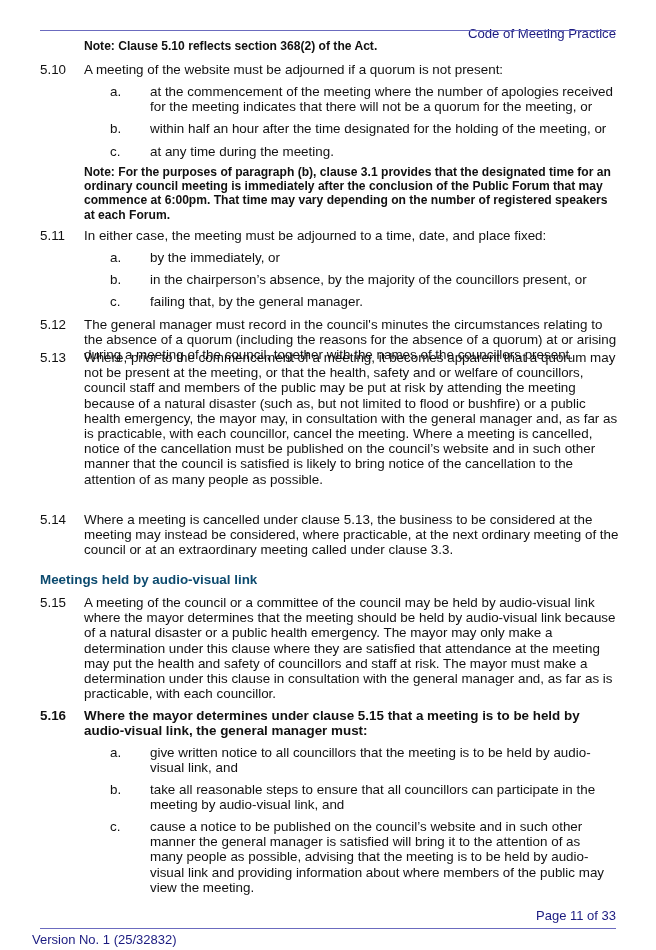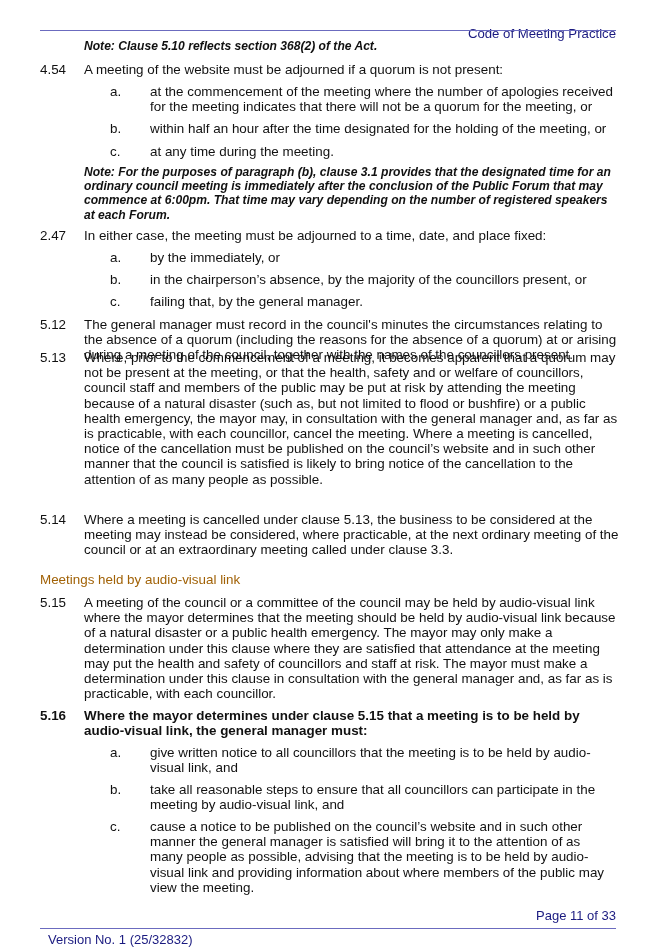--- a/index.html
+++ b/index.html
@@ -12,72 +12,72 @@
     position: absolute; right: 40px; top: 26px;
     color: #1a1a80; font-size: 13.2px;
   }
   .header-rule {
     position: absolute; left: 40px; right: 40px; top: 30px;
     height: 0; border-top: 1px solid #6b6bbf;
   }
   .content { position: absolute; left: 0; top: 0; width: 656px; }
   .note {
     position: absolute; left: 84px; width: 535px;
-    font-weight: bold; font-style: italic; font-size: 12.1px; line-height: 14.2px;
+    font-weight: bold; font-size: 12.1px; line-height: 14.2px;
   }
   .clause { position: absolute; left: 40px; width: 580px; }
   .clause-num { position: absolute; left: 0; top: 0; width: 44px; }
   .clause-text { margin-left: 44px; }
   .item { position: absolute; left: 110px; width: 505px; }
   .item-letter { position: absolute; left: 0; top: 0; width: 24px; }
   .item-text { margin-left: 40px; }
   .section-heading {
     position: absolute; left: 40px; top: 572px;
-    color: #a16207; font-weight: normal; font-size: 13.4px;
+    color: #0c4a6e; font-weight: bold; font-size: 13.4px;
   }
   .footer-rule {
     position: absolute; left: 40px; right: 40px; top: 928px;
     border-top: 1px solid #6b6bbf;
   }
-  .footer-left { position: absolute; left: 48px; top: 932px; color: #1a1a80; font-size: 13px; }
+  .footer-left { position: absolute; left: 32px; top: 932px; color: #1a1a80; font-size: 13px; }
   .footer-right { position: absolute; right: 40px; top: 908px; color: #1a1a80; font-size: 13px; }
 </style>
 </head>
 <body>
 
 <div>
   <div class="header-title">Code of Meeting Practice</div>
   <div class="header-rule"></div>
 </div>
 
 <div class="content">
 
   <div class="note" style="top:39px;">Note: Clause 5.10 reflects section 368(2) of the Act.</div>
 
   <div class="clause" style="top:62px;">
-    <span class="clause-num">4.54</span>
+    <span class="clause-num">5.10</span>
     <div class="clause-text">A meeting of the website must be adjourned if a quorum is not present:</div>
   </div>
   <div class="item" style="top:84px;">
     <span class="item-letter">a.</span>
     <div class="item-text">at the commencement of the meeting where the number of apologies received for the meeting indicates that there will not be a quorum for the meeting, or</div>
   </div>
   <div class="item" style="top:121px;">
     <span class="item-letter">b.</span>
     <div class="item-text">within half an hour after the time designated for the holding of the meeting, or</div>
   </div>
   <div class="item" style="top:144px;">
     <span class="item-letter">c.</span>
     <div class="item-text">at any time during the meeting.</div>
   </div>
 
   <div class="note" style="top:165px;">Note: For the purposes of paragraph (b), clause 3.1 provides that the designated time for an ordinary council meeting is immediately after the conclusion of the Public Forum that may commence at 6:00pm. That time may vary depending on the number of registered speakers at each Forum.</div>
 
   <div class="clause" style="top:228px;">
-    <span class="clause-num">2.47</span>
+    <span class="clause-num">5.11</span>
     <div class="clause-text">In either case, the meeting must be adjourned to a time, date, and place fixed:</div>
   </div>
   <div class="item" style="top:250px;">
     <span class="item-letter">a.</span>
     <div class="item-text">by the immediately, or</div>
   </div>
   <div class="item" style="top:272px;">
     <span class="item-letter">b.</span>
     <div class="item-text">in the chairperson’s absence, by the majority of the councillors present, or</div>
   </div>

